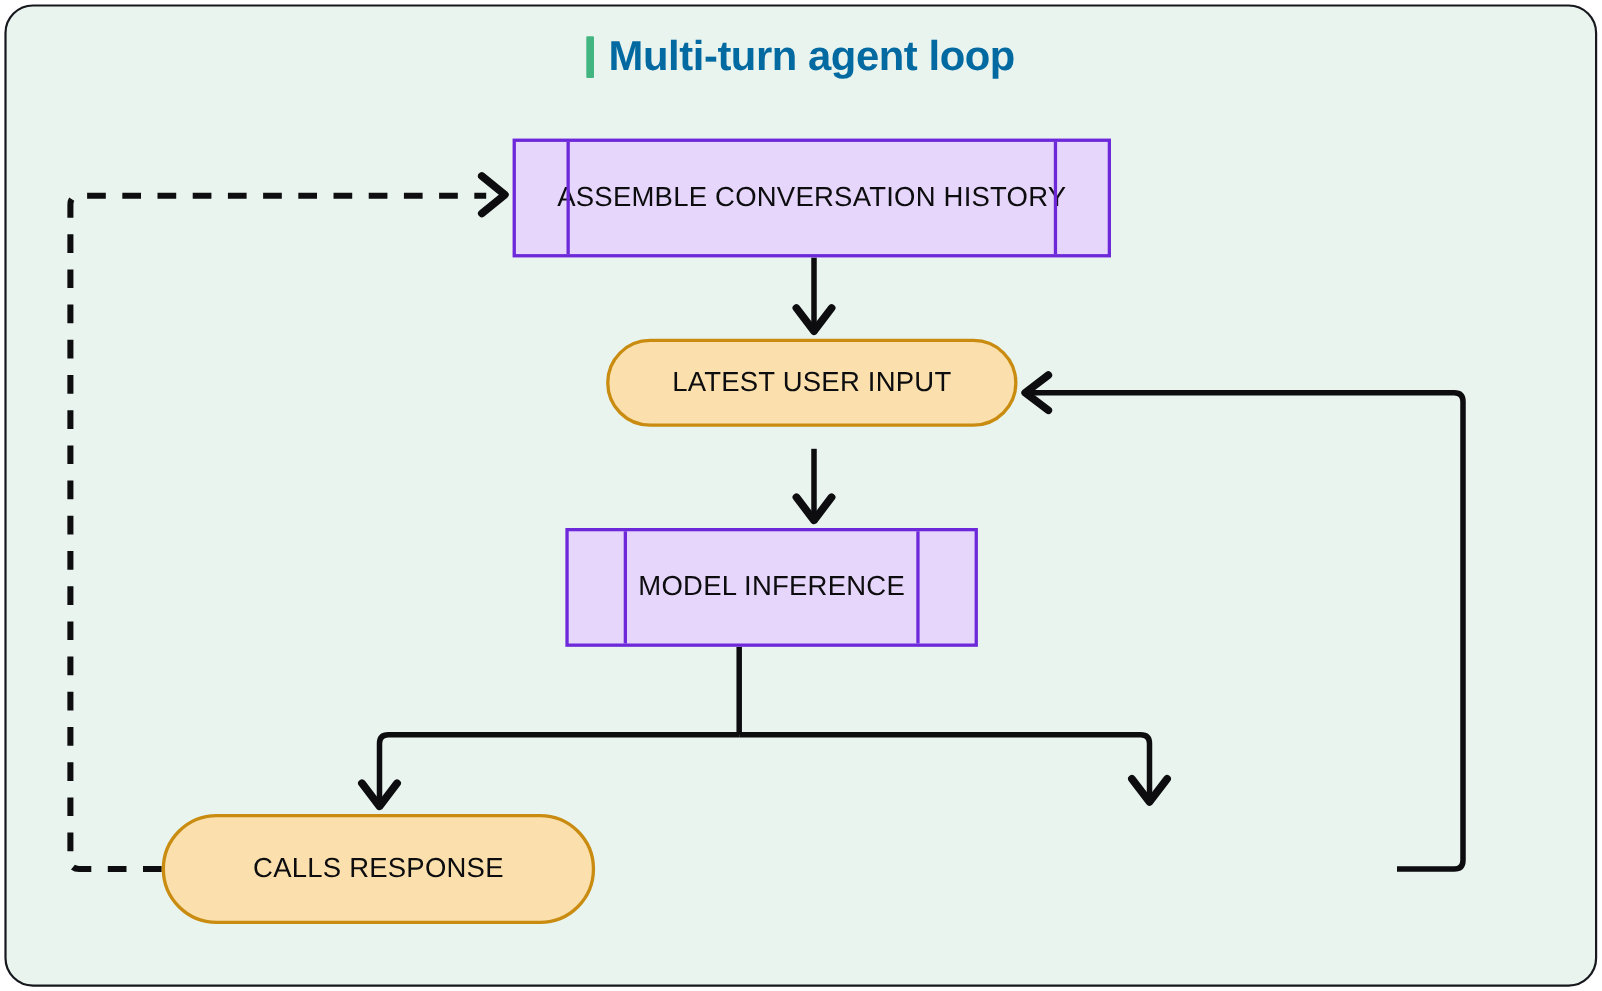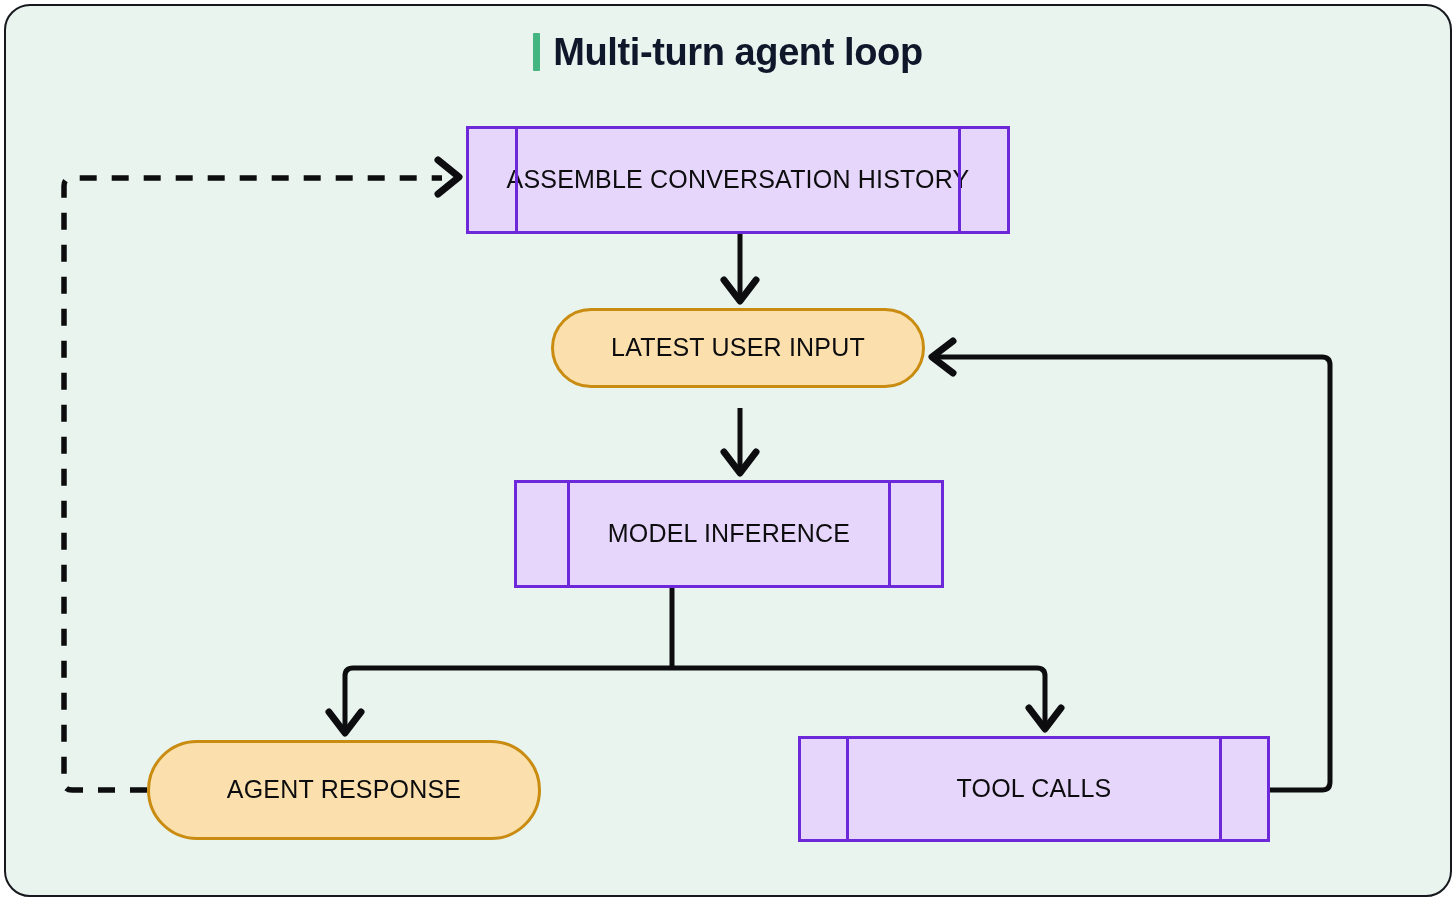--- a/index.html
+++ b/index.html
@@ -40,21 +40,21 @@
   }
   #title-bar {
     width: 7px;
     height: 38px;
     background: #43b581;
     border-radius: 1px;
   }
   #title-text {
     font-size: 38px;
     font-weight: 700;
-    color: #0f172a;
+    color: #0369a1;
     letter-spacing: -0.4px;
     white-space: nowrap;
     text-align: center;
   }
   
   #wires {
     position: absolute;
     left: 0;
     top: 0;
     width: 1456px;
@@ -95,21 +95,21 @@
     border: 3.5px solid #c98c10;
     border-radius: 999px;
   }
 
   #n-assemble { left: 466px; top: 126px; width: 544px; height: 108px; }
   #n-assemble .bar-l { left: 46px; }
   #n-assemble .bar-r { right: 46px; }
 
   #n-userinput { left: 551px; top: 308px; width: 374px; height: 80px; }
 
-  #n-inference { left: 514px; top: 480px; width: 430px; height: 108px; }
+  #n-inference { left: 514px; top: 480px; width: 375px; height: 108px; }
   #n-inference .bar-l { left: 50px; }
   #n-inference .bar-r { right: 50px; }
 
   #n-response { left: 147px; top: 740px; width: 394px; height: 100px; }
 
   #n-toolcalls { left: 798px; top: 736px; width: 472px; height: 106px; }
   #n-toolcalls .bar-l { left: 45px; }
   #n-toolcalls .bar-r { right: 45px; }
 </style>
 </head>
@@ -157,22 +157,17 @@
     <span class="node-label">LATEST USER INPUT</span>
   </div>
 
   <div class="node proc" id="n-inference">
     <span class="bar-l"></span>
     <span class="bar-r"></span>
     <span class="node-label">MODEL INFERENCE</span>
   </div>
 
   <div class="node pill" id="n-response">
-    <span class="node-label">AGENT RESPONSE</span>
+    <span class="node-label">CALLS RESPONSE</span>
   </div>
 
-  <div class="node proc" id="n-toolcalls">
-    <span class="bar-l"></span>
-    <span class="bar-r"></span>
-    <span class="node-label">TOOL CALLS</span>
-  </div>
 
 </div>
 
 </body></html>

